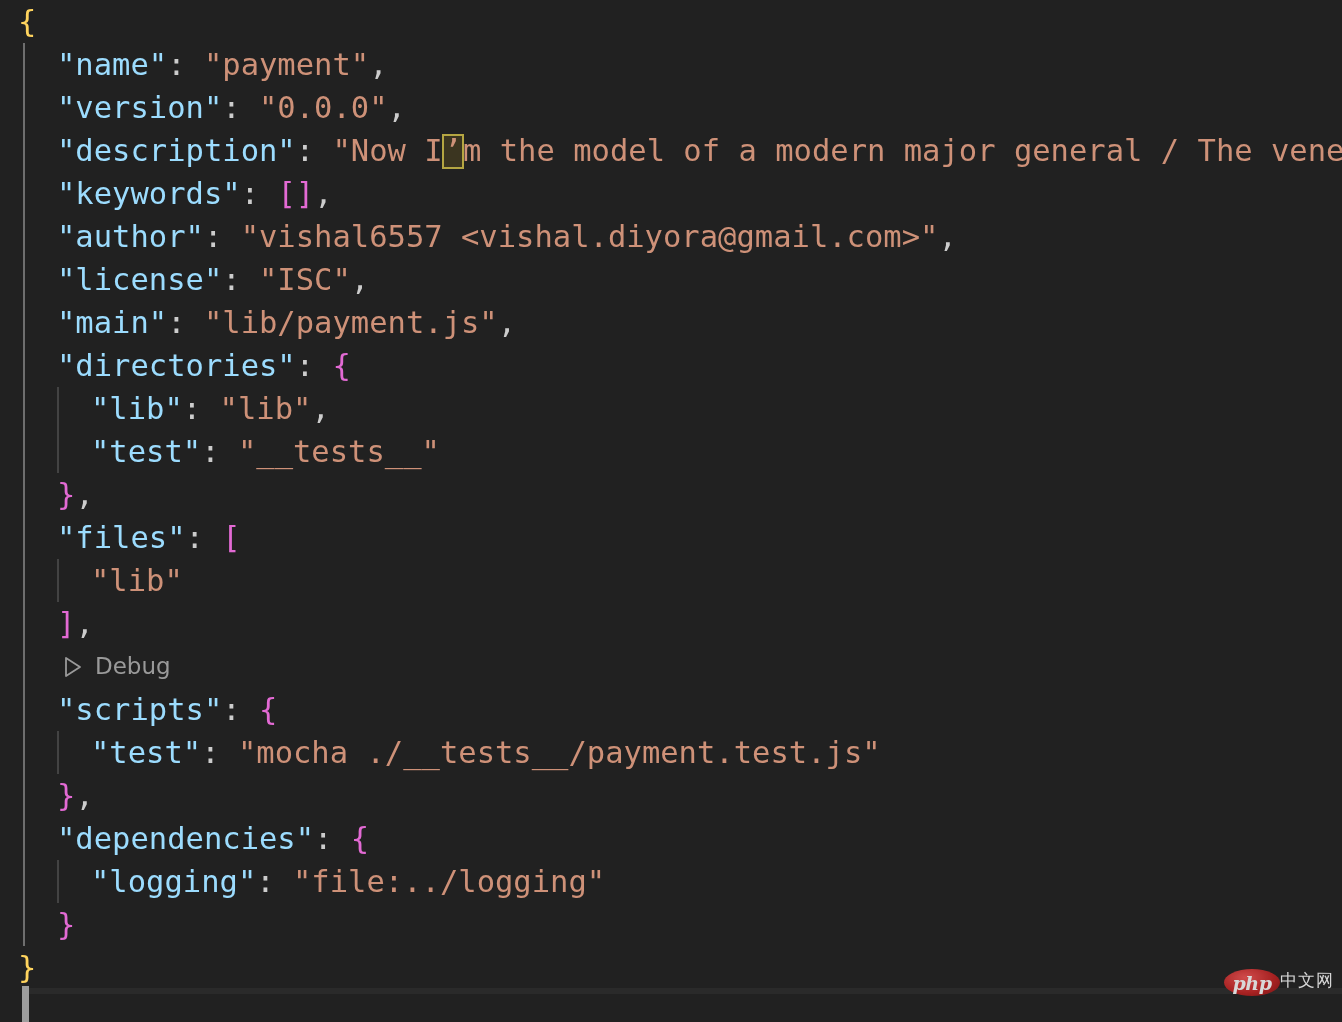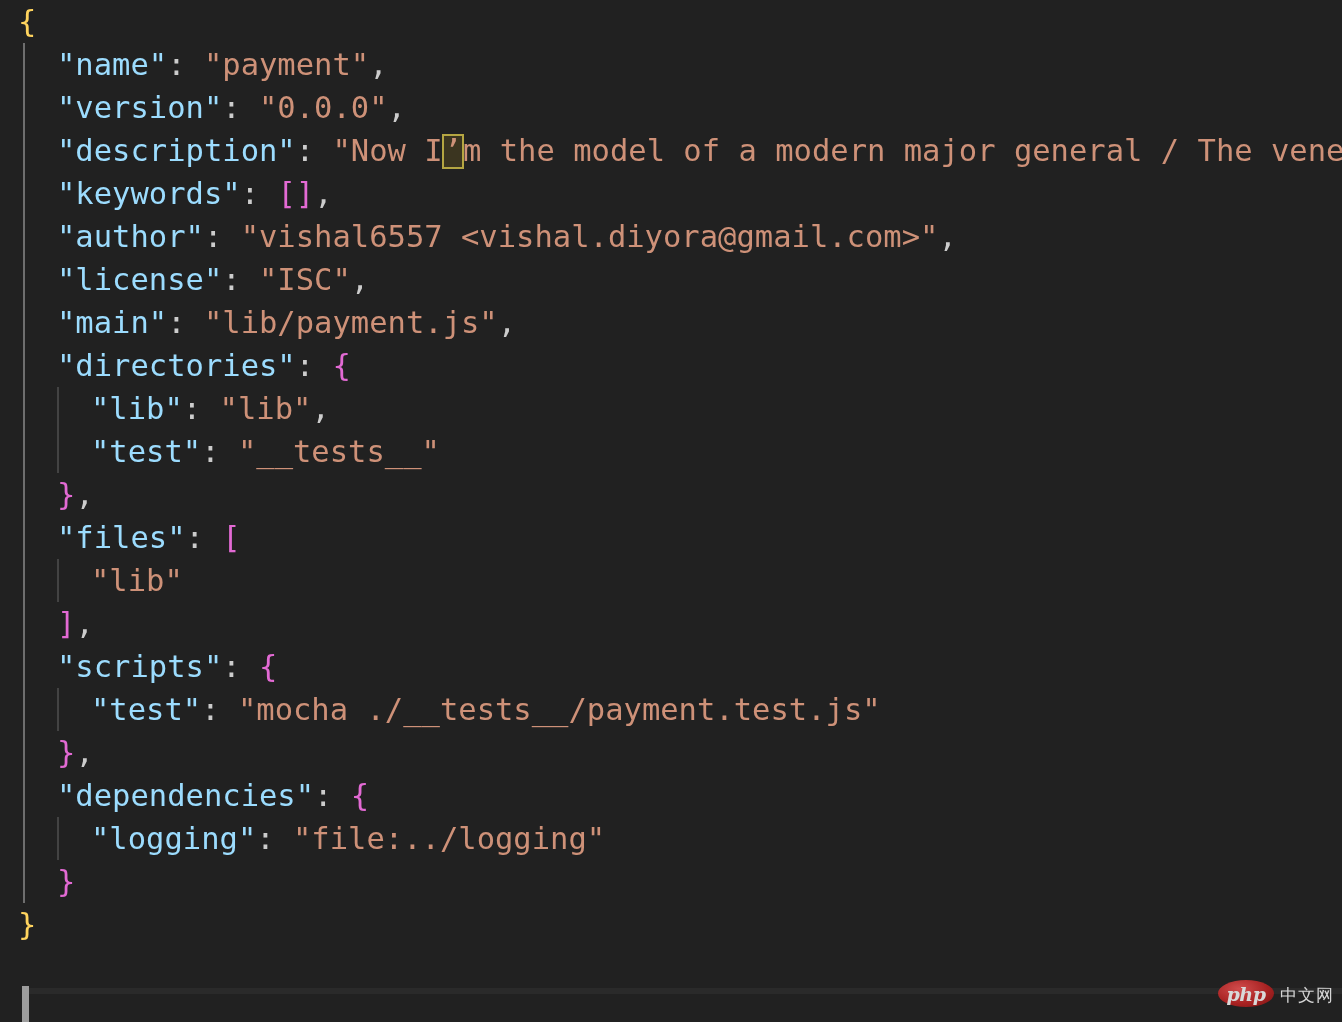--- a/index.html
+++ b/index.html
@@ -108,24 +108,24 @@
     width: 7px;
     height: 36px;
     background: #9d9d9d;
     cursor: pointer;
   }
 
   
   #watermark {
     position: absolute;
     right: 8px;
-    bottom: 15px;
+    bottom: 26px;
     display: flex;
-    align-items: flex-end;
-    gap: 6px;
+    align-items: flex-start;
+    gap: 0;
     opacity: .92;
   }
   #wm-logo {
     width: 56px;
     height: 27px;
     border-radius: 50%;
     background: radial-gradient(ellipse at 38% 32%, #e05050 0%, #b32222 58%, #7c1212 100%);
     display: flex;
     align-items: center;
     justify-content: center;
@@ -181,20 +181,28 @@
 
       <div class="line" style="padding-left:57px;"><span class="key">"files"</span><span class="punc">: </span><span class="b2">[</span></div>
 
       <div style="position:relative;">
         <div class="guide guide-inner" style="left:57px;"></div>
         <div class="line" style="padding-left:91px;"><span class="str">"lib"</span></div>
       </div>
 
       <div class="line" style="padding-left:57px;"><span class="b2">]</span><span class="punc">,</span></div>
 
+      <div class="codelens">
+        <span>
+          <svg width="22" height="24" viewBox="0 0 22 24" aria-hidden="true">
+            <path d="M4 3 L18 12 L4 21 Z" fill="none" stroke="#9a9a9a" stroke-width="1.8" stroke-linejoin="round"></path>
+          </svg>
+        </span>
+        <span>Debug</span>
+      </div>
 
       <div class="line" style="padding-left:57px;"><span class="key">"scripts"</span><span class="punc">: </span><span class="b2">{</span></div>
 
       <div style="position:relative;">
         <div class="guide guide-inner" style="left:57px;"></div>
         <div class="line" style="padding-left:91px;"><span class="key">"test"</span><span class="punc">: </span><span class="str">"mocha ./__tests__/payment.test.js"</span></div>
       </div>
 
       <div class="line" style="padding-left:57px;"><span class="b2">}</span><span class="punc">,</span></div>
 

